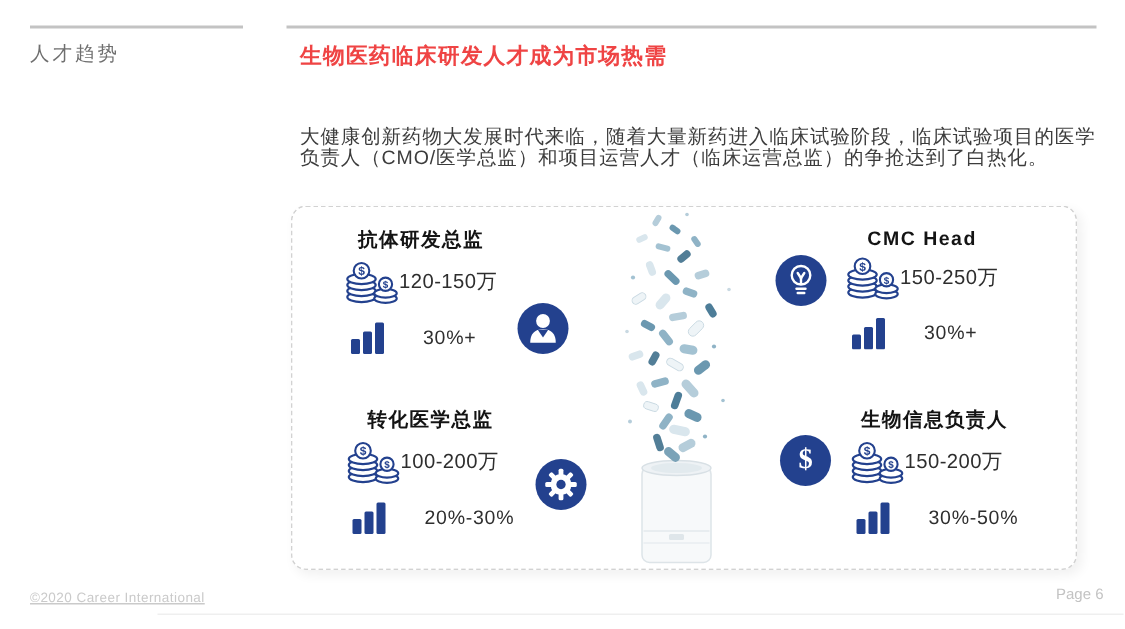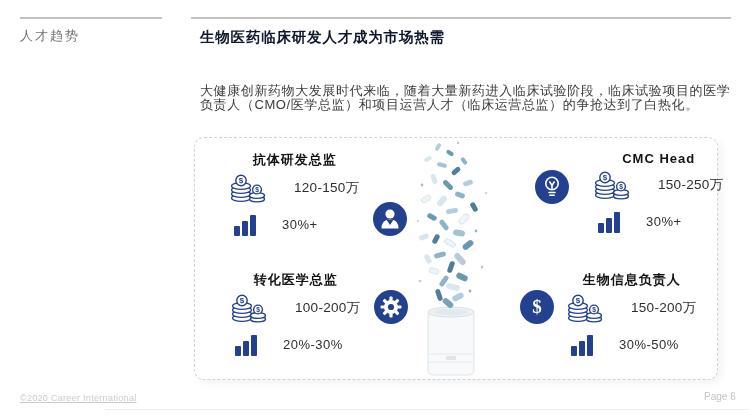--- a/index.html
+++ b/index.html
@@ -4,33 +4,33 @@
 <style>
   * { margin:0; padding:0; box-sizing:border-box; }
   html,body { background:#ffffff; }
   .slide {
     position:relative; width:750px; height:419px; background:#ffffff;
     font-family:"Liberation Sans","DejaVu Sans",sans-serif; overflow:hidden;
   }
   .sidebar-rule { position:absolute; left:20px; top:17px; width:142px; height:2px; background:#c3c3c3; }
   .sidebar-label { position:absolute; left:20px; top:27px; font-size:13px; letter-spacing:2px; color:#6f6f6f; }
   .title-rule { position:absolute; left:191px; top:17px; width:540px; height:2px; background:#c3c3c3; }
-  .page-title { position:absolute; left:200px; top:28px; font-size:14.5px; font-weight:bold; letter-spacing:0.8px; color:#0f172a; }
+  .page-title { position:absolute; left:200px; top:28px; font-size:14.5px; font-weight:bold; letter-spacing:0.8px; color:#ef4444; }
   .intro { position:absolute; left:200px; top:84px; width:537px; font-size:13px; line-height:14px; letter-spacing:0.6px; color:#3c3c3c; }
   .stats-box {
     position:absolute; left:194px; top:137px; width:524px; height:243px;
     border:1px dashed #d2d2d2; border-radius:10px; background:#ffffff;
     box-shadow:3px 3px 8px rgba(0,0,0,0.06);
   }
   .quad { position:absolute; display:flex; align-items:flex-start; }
   .q-text { display:flex; flex-direction:column; }
   .q-title { font-size:13px; font-weight:bold; letter-spacing:1px; color:#141414; text-align:center; margin-bottom:3px; white-space:nowrap; }
   .q-row { display:flex; align-items:center; }
   .salary-row { height:32px; }
-  .salary { font-size:13.5px; color:#2e2e2e; letter-spacing:0.3px; white-space:nowrap;margin-left:28px; }
+  .salary { font-size:13.5px; color:#2e2e2e; letter-spacing:0.3px; white-space:nowrap; }
   .growth-row { margin-top:8px; padding-left:3px; }
   .growth { font-size:13px; color:#2e2e2e; margin-left:25px; letter-spacing:0.5px; white-space:nowrap; }
   .circle-badge {
     width:34px; height:34px; border-radius:50%; background:#23418e; flex:0 0 auto;
     display:flex; align-items:center; justify-content:center; margin-top:19px;
   }
   .quad-left .circle-badge { margin-left:14px; }
   .quad-right .circle-badge { margin-right:13px; }
   .dollar-glyph { color:#ffffff; font-size:19px; font-weight:bold; font-family:"Liberation Serif","DejaVu Serif",serif; line-height:1; padding-bottom:1px; }
   .coins-icon { width:36px; height:30px; margin-right:0px; flex:0 0 auto; }
@@ -88,21 +88,21 @@
     </div>
     <div class="circle-badge">
       <svg width="34" height="34" viewBox="0 0 34 34">
         <circle cx="17" cy="12" r="4.6" fill="#ffffff"></circle>
         <path d="M8.5,26.5 Q8.5,17.5 17,17.5 Q25.5,17.5 25.5,26.5 Z" fill="#ffffff"></path>
         <path d="M13.5,17.8 L17,23 L20.5,17.8 Z" fill="#23418e"></path>
       </svg>
     </div>
   </div>
 
-  <div class="quad quad-right" style="left:535px; top:151px;gap:12px;">
+  <div class="quad quad-right" style="left:517px; top:151px;">
     <div class="circle-badge">
       <svg width="34" height="34" viewBox="0 0 34 34">
         <g fill="none" stroke="#ffffff" stroke-width="1.6" stroke-linecap="round">
           <circle cx="17" cy="13.5" r="6.2"></circle>
           <path d="M14.8,12 L17,15.5 L19.2,12"></path>
           <line x1="17" y1="15.5" x2="17" y2="19"></line>
           <line x1="14" y1="22.5" x2="20" y2="22.5"></line>
           <line x1="14.8" y1="25.3" x2="19.2" y2="25.3"></line>
         </g>
       </svg>
@@ -132,21 +132,21 @@
               <rect x="1" y="14" width="6" height="10" rx="1"></rect>
               <rect x="9" y="9" width="6" height="15" rx="1"></rect>
               <rect x="17" y="3" width="6" height="21" rx="1"></rect>
             </g>
         </svg>
         <span class="growth">30%+</span>
       </div>
     </div>
   </div>
 
-  <div class="quad quad-left" style="left:231px; top:271px;">
+  <div class="quad quad-left" style="left:231px; top:271px;align-items:center;">
     <div class="q-text">
       <div class="q-title">转化医学总监</div>
       <div class="q-row salary-row">
         <svg class="coins-icon" viewBox="0 0 36 30">
           <g fill="#ffffff" stroke="#23418e" stroke-width="1.4">
             <ellipse cx="11" cy="25" rx="9.5" ry="3.4"></ellipse>
               <ellipse cx="11" cy="21" rx="9.5" ry="3.4"></ellipse>
             <ellipse cx="11" cy="17" rx="9.5" ry="3.4"></ellipse>
               <ellipse cx="11" cy="13" rx="9.5" ry="3.4"></ellipse>
             <circle cx="11" cy="7.5" r="5.2"></circle>

